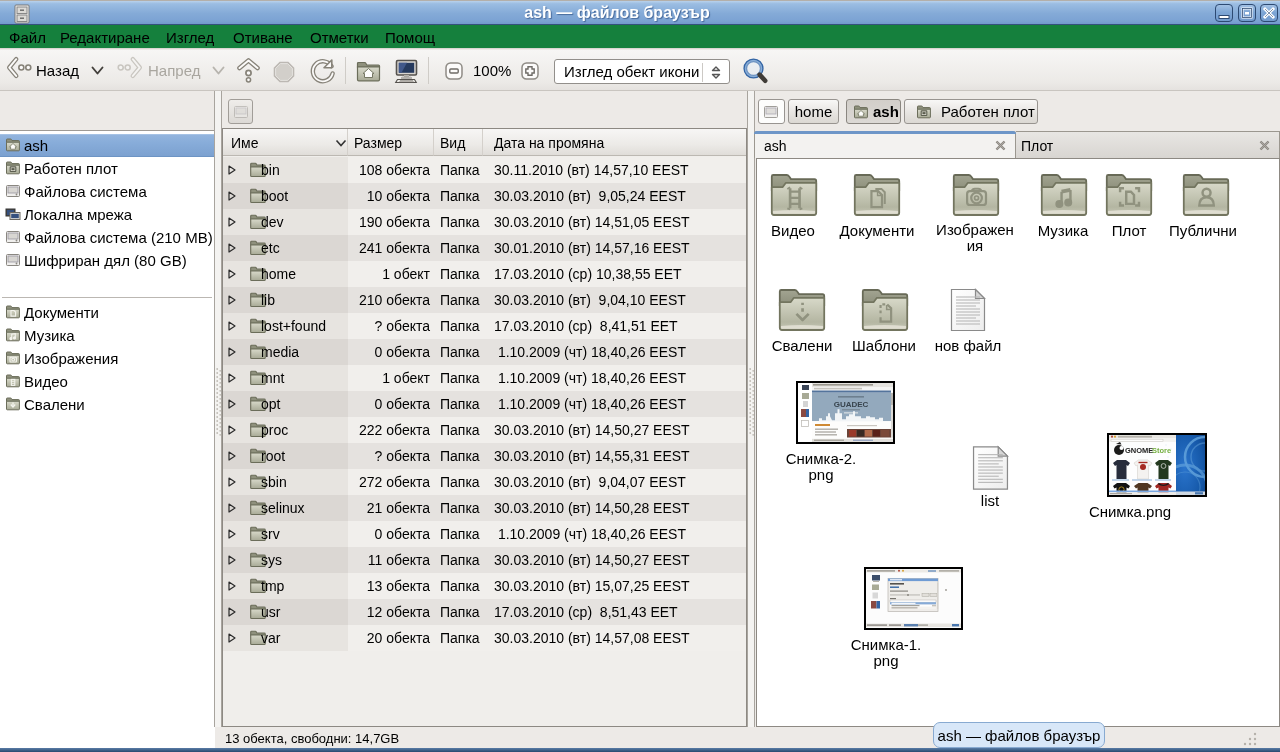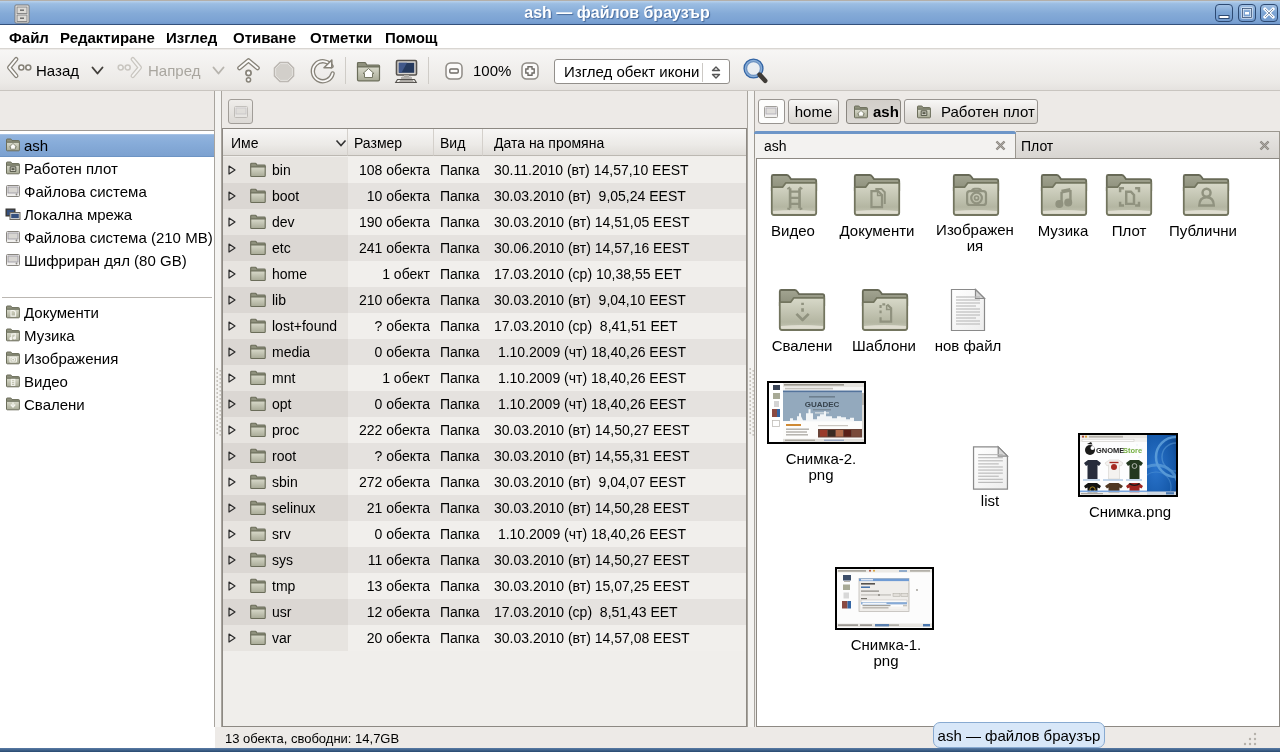--- a/index.html
+++ b/index.html
@@ -5,21 +5,21 @@
 * { margin:0; padding:0; box-sizing:border-box; }
 html,body { width:1280px; height:752px; overflow:hidden; }
 body { font-family:"Liberation Sans", sans-serif; font-size:15px; color:#000; background:#edeae7; }
 #win { position:absolute; left:0; top:0; width:1280px; height:600px; }
 #titlebar { position:absolute; left:0; top:0; width:1280px; height:25px;
   background:linear-gradient(#b9d2ec 0%, #9bbde2 12%, #84aad7 55%, #7ba2d3 88%, #7199cd 100%);
   border-top:1px solid #b3afa9; border-bottom:1px solid #34517c; }
 #title-text { position:absolute; left:0; right:46px; top:3px; text-align:center; color:#fff; font-weight:bold; font-size:16px; text-shadow:1px 1px 1px #47699a; }
 .winbtn { position:absolute; top:4px; width:18px; height:18px; border:1px solid #2d4a73; border-radius:4px;
   background:linear-gradient(#a3c1e4, #7ea6d5 45%, #739bce); }
-#menubar { position:absolute; left:0; top:25px; width:1280px; height:24px; background:#ffffff; border-bottom:1px solid #d9d6d2;font-weight:bold; }
+#menubar { position:absolute; left:0; top:25px; width:1280px; height:24px; background:#15803d; border-bottom:1px solid #d9d6d2; }
 #menubar span { position:absolute; top:4px; }
 #toolbar { position:absolute; left:0; top:50px; width:1280px; height:41px;
   background:linear-gradient(#f7f6f5, #eceae7 80%, #e5e2df); border-bottom:1px solid #c9c5c0; }
 .tbtext { position:absolute; top:12px; }
 .tsep { position:absolute; top:7px; width:1px; height:27px; background:#cfccc7; }
 #combo { position:absolute; left:554px; top:59px; width:176px; height:25px; background:#fff; border:1px solid #928f8b; border-radius:3px; }
 #combo .ctext { position:absolute; left:9px; top:3px; }
 #combo .cdiv { position:absolute; right:26px; top:3px; width:1px; height:19px; background:#ccc9c5; }
 #sidehead { position:absolute; left:0px; top:92px; width:215px; height:38px; background:#edeae7; }
 #sidebar { position:absolute; left:0; top:130px; width:215px; height:618px; background:#fff; border-top:1px solid #9e9a95; }
@@ -33,40 +33,40 @@
 .lhead { position:absolute; top:0; height:27px; background:linear-gradient(#f7f6f5,#eceae7 60%,#e0ddd9); border-right:1px solid #d4d0cb; border-bottom:1px solid #bcb8b2;text-align:right; }
 .lhead span { position:absolute; top:6px; left:8px; font-size:14px; }
 .lrow { position:absolute; left:0; width:523px; height:26px; font-size:14px; }
 .lrow.odd  { background:#f1efec; }
 .lrow.even { background:#e5e2df; }
 .lrow .c1 { position:absolute; left:0; top:0; width:125px; height:26px; }
 .lrow.odd .c1 { background:#e7e4e0; }
 .lrow.even .c1 { background:#dbd7d3; }
 .lrow svg.exp { position:absolute; left:4px; top:8px; }
 .lrow svg.fi { position:absolute; left:26px; top:4px; }
-.lrow .nm { position:absolute; left:49px; top:5px; }
+.lrow .nm { position:absolute; left:38px; top:5px; }
 .lrow .sz { position:absolute; left:125px; top:5px; width:82px; text-align:right; }
 .lrow .tp { position:absolute; left:217px; top:5px; }
 .lrow .dt { position:absolute; left:271px; top:5px; white-space:pre; }
 #statusbar { position:absolute; left:216px; top:727px; width:1064px; height:21px; background:#edeae7; }
 #statusbar .st { position:absolute; left:9px; top:4px; font-size:13px; }
 .crumb { position:absolute; top:99px; height:25px; border:1px solid #989490; border-radius:3px; background:linear-gradient(#f8f7f6,#e3e0dc 70%,#dbd8d3); }
 .crumb.pressed { background:linear-gradient(#d2cec9,#dcd9d5); border-color:#8a8680; }
 .tab { position:absolute; top:131px; height:27px; }
 #tab1 { left:754px; width:262px; background:#f3f2f0; border:1px solid #9b978f; border-bottom:none; border-radius:3px 3px 0 0; }
 #tab1 .blue { position:absolute; left:-1px; top:-1px; width:262px; height:3px; background:#6d96c8; border-radius:3px 3px 0 0; }
 #tab2 { left:1016px; width:264px; background:linear-gradient(#e8e6e3,#d8d5d1); border:1px solid #9b978f; border-bottom:none; border-left:none; }
 .tab .tlabel { position:absolute; left:9px; top:6px; font-size:14px; }
 #iconview { position:absolute; left:756px; top:158px; width:524px; height:569px; background:#fff; border:1px solid #8d8983; }
 .ilabel { position:absolute; text-align:center; white-space:nowrap; }
 .iicon { position:absolute; }
 #tooltip { position:absolute; left:933px; top:722px; width:172px; height:26px; background:#d8e7f8; border:1px solid #88aad1; border-radius:7px; }
 #tooltip span { position:absolute; left:0; right:0; top:4px; text-align:center; }
 #bottomline { position:absolute; left:0; top:748px; width:1280px; height:4px; background:linear-gradient(#5a7ca6,#28496f); }
-.thumb { position:absolute; border:1px solid #000; background:#d946ef; }
+.thumb { position:absolute; border:1px solid #000; background:#d946ef;margin-left:29px; }
 </style>
 </head>
 <body>
 <div id="win">
 <svg width="0" height="0" style="position:absolute">
 <defs>
 <linearGradient id="fg16" x1="0" y1="0" x2="0" y2="1">
  <stop offset="0" stop-color="#d9dacb"></stop>
           <stop offset="1" stop-color="#a8aa96"></stop>
 </linearGradient>
@@ -381,21 +381,21 @@
         <svg class="exp" width="10" height="10" viewBox="0 0 10 10">
           <path d="M2 1 L8 5 L2 9 Z" fill="none" stroke="#2a2a2a" stroke-width="1.2" stroke-linejoin="round"></path>
         </svg>
         <svg class="fi" width="18" height="18" viewBox="0 0 16 16">
 <path d="M1.5 5.5 L1.5 2.8 Q1.5 2 2.3 2 L5.6 2 Q6.2 2 6.5 2.6 L7 3.6 L13.6 3.6 Q14.4 3.6 14.4 4.4 L14.4 5.5 Z" fill="#8f917d" stroke="#6b6d5a"></path>
 <path d="M1.5 13 L1.5 5.2 L14.4 5.2 L14.4 13 Q14.4 13.8 13.6 13.8 L2.3 13.8 Q1.5 13.8 1.5 13 Z" fill="url(#fg16)" stroke="#6b6d5a"></path>
 </svg>
         <span class="nm">etc</span>
         <span class="sz">241 обекта</span>
         <span class="tp">Папка</span>
-        <span class="dt">30.06.2010 (вт) 14,57,16 EEST</span>
+        <span class="dt">30.01.2010 (вт) 14,57,16 EEST</span>
       </div>
 <div class="lrow odd" style="top:132px">
         <div class="c1"></div>
         <svg class="exp" width="10" height="10" viewBox="0 0 10 10">
           <path d="M2 1 L8 5 L2 9 Z" fill="none" stroke="#2a2a2a" stroke-width="1.2" stroke-linejoin="round"></path>
         </svg>
         <svg class="fi" width="18" height="18" viewBox="0 0 16 16">
 <path d="M1.5 5.5 L1.5 2.8 Q1.5 2 2.3 2 L5.6 2 Q6.2 2 6.5 2.6 L7 3.6 L13.6 3.6 Q14.4 3.6 14.4 4.4 L14.4 5.5 Z" fill="#8f917d" stroke="#6b6d5a"></path>
 <path d="M1.5 13 L1.5 5.2 L14.4 5.2 L14.4 13 Q14.4 13.8 13.6 13.8 L2.3 13.8 Q1.5 13.8 1.5 13 Z" fill="url(#fg16)" stroke="#6b6d5a"></path>
 </svg>

